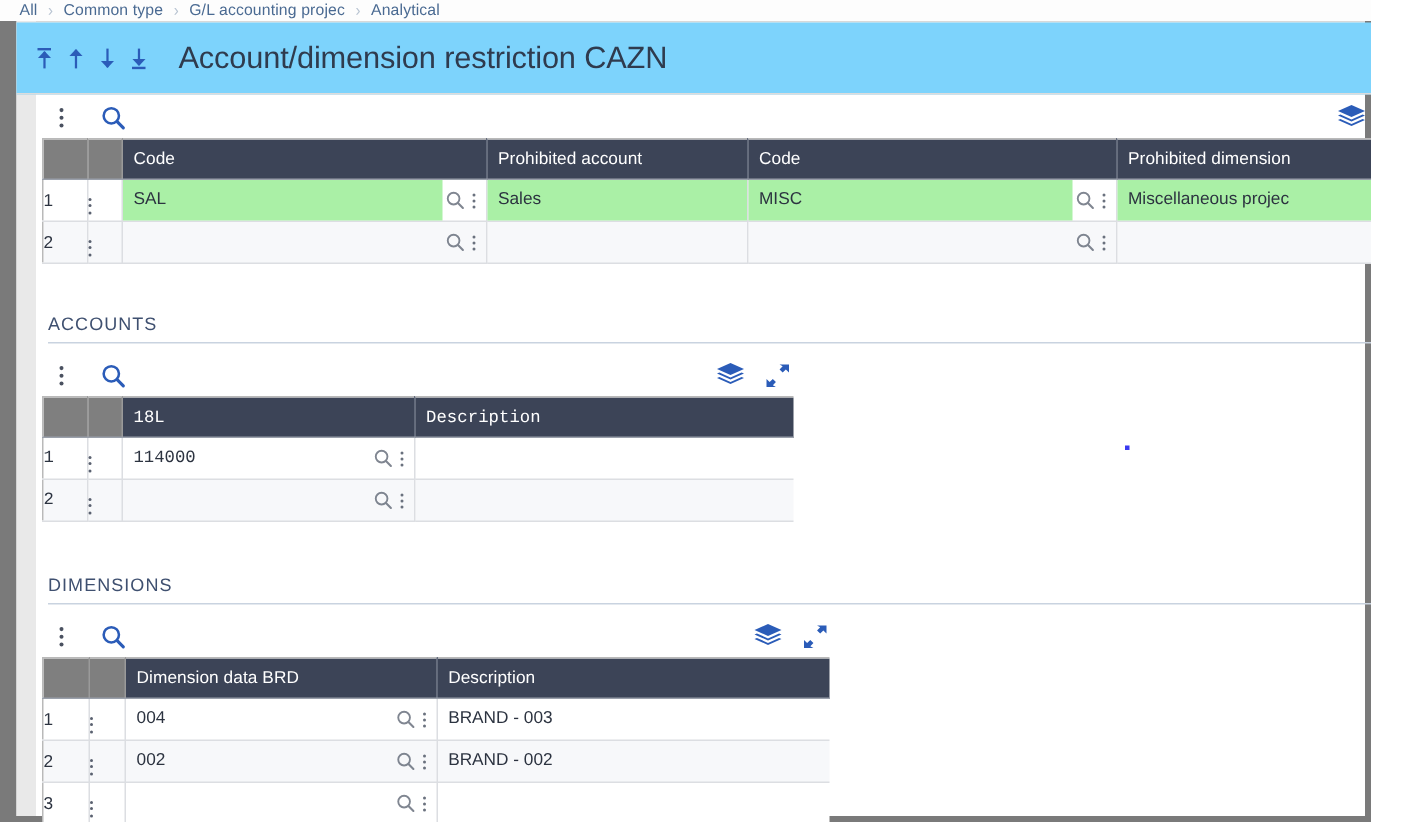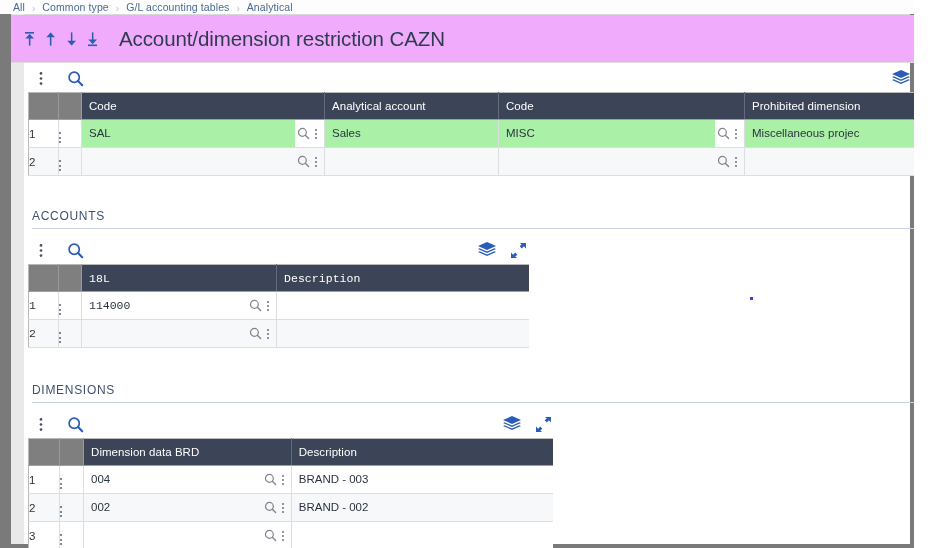--- a/index.html
+++ b/index.html
@@ -70,21 +70,21 @@
     color: #b9c4d2;
     font-size: 10px;
     transform: scaleY(1.15);
   }
 
   
   .titlebar {
     position: absolute;
     left: 11px; top: 15px;
     width: 931px; height: 48px;
-    background: #f0abfc;
+    background: #7dd3fc;
     display: flex;
     align-items: center;
     box-sizing: border-box;
     border-bottom: 1px solid #dcdcdc;
   }
   .nav-arrows {
     display: flex;
     align-items: center;
     gap: 0px;
     margin-left: 8px;
@@ -269,21 +269,21 @@
 </head>
 <body>
 
 <div id="app">
 
   <div class="breadcrumb">
     <span class="crumb">All</span>
     <span class="crumb-sep">›</span>
     <span class="crumb">Common type</span>
     <span class="crumb-sep">›</span>
-    <span class="crumb">G/L accounting tables</span>
+    <span class="crumb">G/L accounting projec</span>
     <span class="crumb-sep">›</span>
     <span class="crumb">Analytical</span>
   </div>
 
   <div class="frame-left"></div>
   <div class="frame-left-inner"></div>
   <div class="frame-right"></div>
   <div class="frame-bottom"></div>
 
   <div class="titlebar">
@@ -357,21 +357,21 @@
         <col style="width:243px">
           <col style="width:174px">
         <col style="width:246px">
           <col style="width:195px">
       </colgroup>
       <thead>
         <tr>
           <th class="corner"></th>
           <th class="corner"></th>
           <th>Code</th>
-          <th>Analytical account</th>
+          <th>Prohibited account</th>
           <th>Code</th>
           <th style="border-right:none">Prohibited dimension</th>
         </tr>
       </thead>
       <tbody>
         <tr>
           <td class="rownum">1</td>
           <td class="rowmenu">
             <span class="kebab-dots">
                 <i></i>

